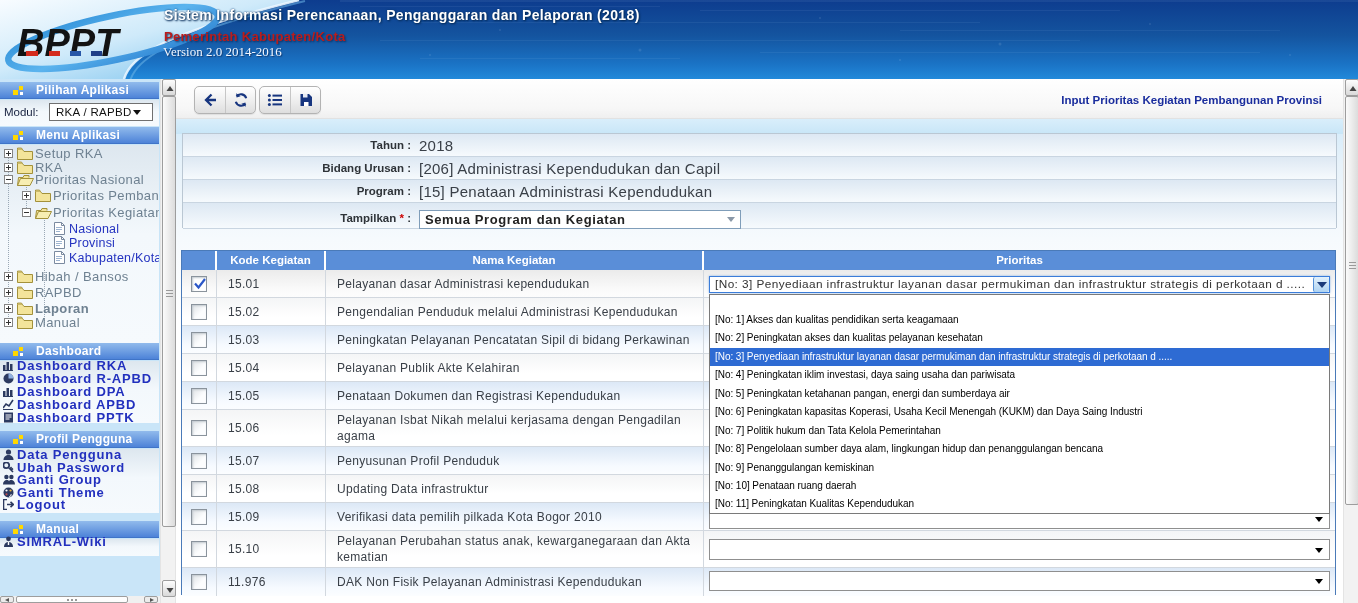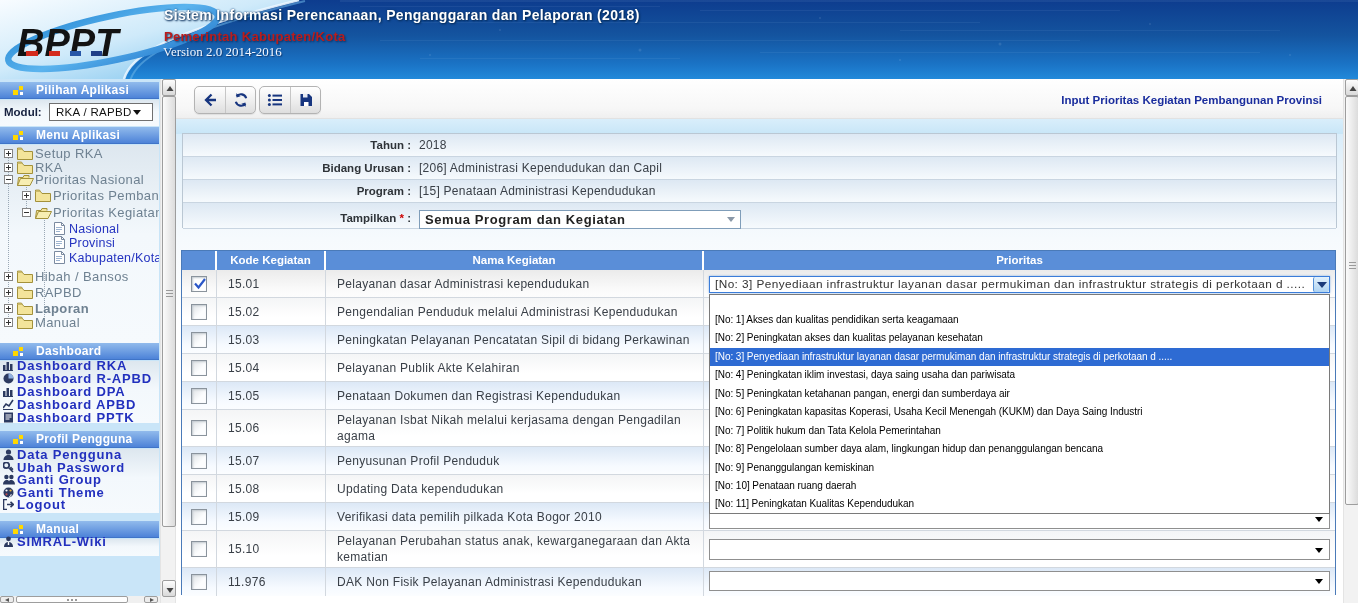--- a/index.html
+++ b/index.html
@@ -47,21 +47,21 @@
 #bband{position:absolute;left:0;top:40px;width:1167px;height:15px;background:linear-gradient(180deg,#d9eefb,#c8e6f7);}
 .btngrp{position:absolute;top:7px;width:62px;height:28px;border:1px solid #b3b3b3;border-radius:5px;background:linear-gradient(180deg,#ffffff,#ececec 60%,#dedede);box-shadow:0 1px 1px rgba(0,0,0,.08);}
 .btngrp .div{position:absolute;left:30px;top:0;width:1px;height:26px;background:#c6c6c6;}
 .btngrp svg{position:absolute;top:5px;}
 #ptitle{position:absolute;right:21px;top:15px;font-size:11.5px;font-weight:bold;color:#1a2d9d;letter-spacing:0;}
 
 #formbox{position:absolute;left:6px;top:54px;width:1155px;height:95px;border:1px solid #bac7d3;border-bottom:none;}
 .frow{position:relative;width:100%;height:23px;background:linear-gradient(180deg,#dde8f3,#f6fafd);border-bottom:1px solid #c9d5e1;}
 .frow.last{height:26px;}
 .flabel{position:absolute;left:0;top:0;width:228px;text-align:right;font-size:11.5px;font-weight:bold;color:#2e3338;line-height:23px;letter-spacing:0;}
-.fval{position:absolute;left:236px;top:0;font-size:12px;color:#3a4048;line-height:23px;letter-spacing:.25px;white-space:nowrap;}
+.fval{position:absolute;left:236px;top:0;font-size:15px;color:#3a4048;line-height:23px;letter-spacing:.25px;white-space:nowrap;}
 .red{color:#c00;}
 #tampsel{position:absolute;left:236px;top:7px;width:322px;height:19px;background:#fff;border:1px solid #7f9db9;font-size:13px;font-weight:bold;color:#222;line-height:17px;padding-left:5px;letter-spacing:.6px;}
 #tampsel .ar{position:absolute;right:5px;top:6px;width:0;height:0;border-left:4px solid transparent;border-right:4px solid transparent;border-top:5px solid #8a98a8;}
 
 #tbl{position:absolute;left:5px;top:171px;width:1155px;height:345px;border:1px solid #4a7ab8;background:#fff;}
 #thead{position:absolute;left:0;top:0;width:1153px;height:19px;background:#5a8ed8;color:#fff;font-size:11.5px;font-weight:bold;}
 #thead div{position:absolute;top:0;line-height:19px;text-align:center;border-right:2px solid #fff;height:19px;}
 .trow{position:absolute;left:0;width:1153px;border-bottom:1px solid #d2d8df;}
 .trow .c{position:absolute;top:0;height:100%;border-right:1px solid #d2d8df;}
 .trow .txt{font-size:12px;color:#3a4048;letter-spacing:.3px;padding-left:11px;display:flex;align-items:center;height:100%;line-height:16px;}
@@ -143,21 +143,21 @@
     <div class="h2">Pemerintah Kabupaten/Kota</div>
     <div class="h3">Version 2.0 2014-2016</div>
   </div>
   <div id="sidebar">
     <div class="shead" style="top:3px;"><svg width="11" height="11" viewBox="0 0 11 11">
           <rect x="0" y="5" width="5" height="5" fill="#ffd800"></rect>
           <rect x="6" y="1" width="4" height="4" fill="#ffd800"></rect>
           <rect x="7" y="7" width="3" height="3" fill="#fff"></rect>
         </svg>Pilihan Aplikasi</div>
     <div class="sbody" style="top:21px;height:26px;">
-      <div style="position:absolute;left:4px;top:6px;font-size:11.5px;font-weight:bold;color:#16213f;">Modul:</div>
+      <div style="position:absolute;left:4px;top:6px;font-size:11.5px;font-weight:normal;color:#16213f;">Modul:</div>
       <div style="position:absolute;left:49px;top:3px;width:104px;height:18px;background:#fff;border:1px solid #707070;font-size:11.5px;line-height:16px;padding-left:6px;color:#111;letter-spacing:.3px;">RKA / RAPBD
         <span style="position:absolute;right:11px;top:6px;width:0;height:0;border-left:4.5px solid transparent;border-right:4.5px solid transparent;border-top:5px solid #111;"></span>
       </div>
     </div>
     <div class="shead" style="top:48px;"><svg width="11" height="11" viewBox="0 0 11 11">
           <rect x="0" y="5" width="5" height="5" fill="#ffd800"></rect>
           <rect x="6" y="1" width="4" height="4" fill="#ffd800"></rect>
           <rect x="7" y="7" width="3" height="3" fill="#fff"></rect>
         </svg>Menu Aplikasi</div>
     <div class="sbody" style="top:66px;height:198px;overflow:hidden;">
@@ -577,21 +577,21 @@
         <div class="c" style="left:522px;width:631px;border-right:none;"></div>
       </div>
       <div class="trow rowB" style="top:224px;height:28px;">
         <div class="c" style="left:0;width:35px;">
             <span class="cb"></span>
           </div>
         <div class="c" style="left:35px;width:109px;">
             <div class="txt">15.08</div>
           </div>
         <div class="c" style="left:144px;width:378px;">
-            <div class="txt">Updating Data kependudukan</div>
+            <div class="txt">Updating Data infrastruktur</div>
           </div>
         <div class="c" style="left:522px;width:631px;border-right:none;"></div>
       </div>
       <div class="trow rowC" style="top:252px;height:28px;">
         <div class="c" style="left:0;width:35px;">
             <span class="cb"></span>
           </div>
         <div class="c" style="left:35px;width:109px;">
             <div class="txt">15.09</div>
           </div>

